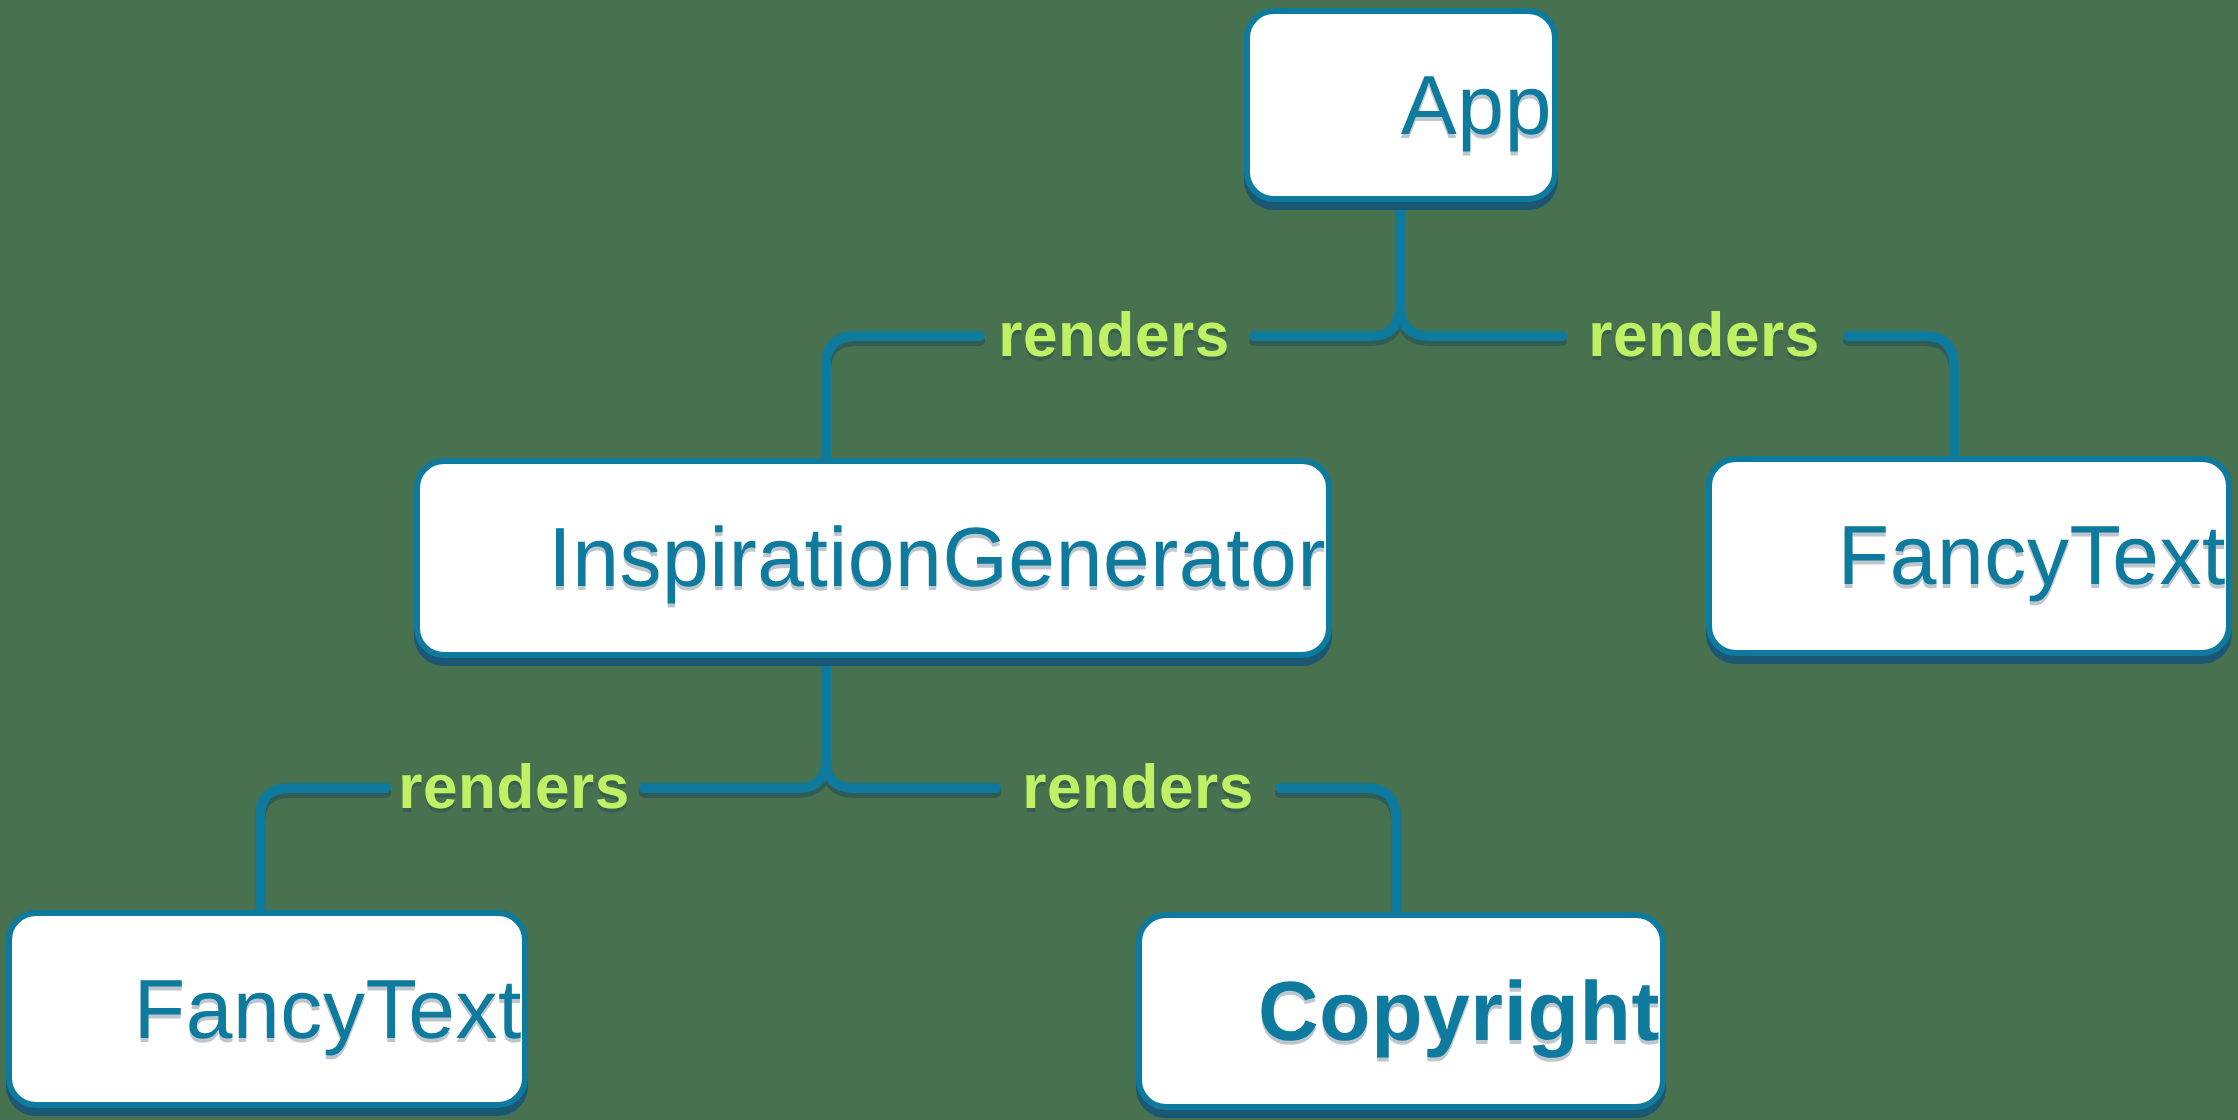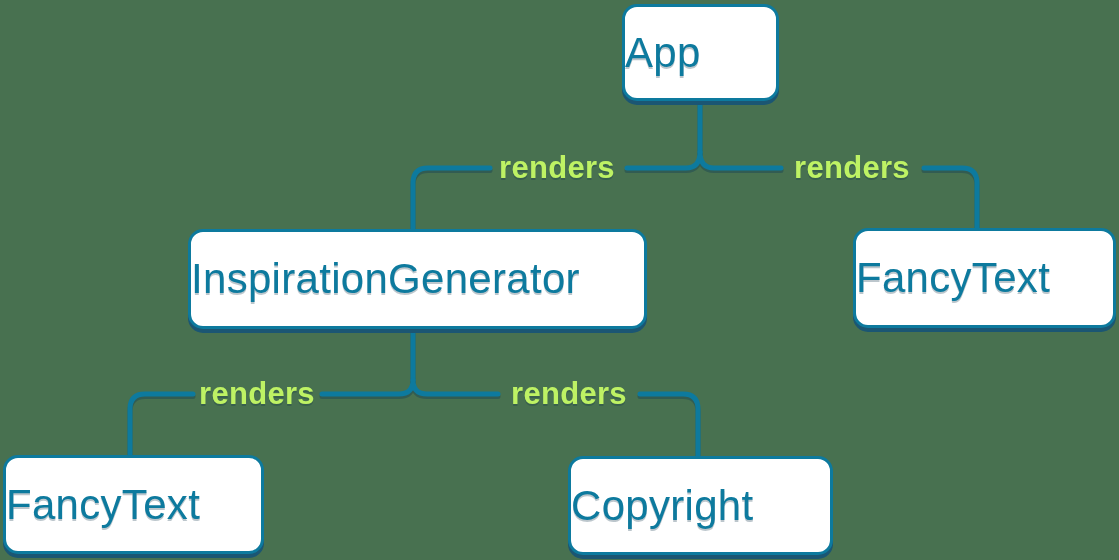--- a/index.html
+++ b/index.html
@@ -33,21 +33,21 @@
   }
   .node {
     position: absolute;
     box-sizing: border-box;
     background: #ffffff;
     border: 3px solid #0d7a9e;
     border-radius: 15px;
     box-shadow: 0 4px 0 #1b5673;
     display: flex;
     align-items: center;
-    justify-content: flex-start;
+    justify-content: flex-end;
     color: #0d7a9e;
     font-size: 42px;
     font-weight: 400;
     letter-spacing: 0.3px;
     text-shadow: 0 2px 0 rgba(13, 50, 73, 0.28);
     white-space: nowrap;
   }
   .edge-label {
     position: absolute;
     transform: translate(-50%, -50%);
@@ -86,33 +86,33 @@
       <path d="M 322 394 L 399 394 Q 413 394 413 380 Q 413 394 427 394 L 498 394"></path>
       <path d="M 193 394 L 145 394 Q 130 394 130 409 L 130 455"></path>
       <path d="M 640 394 L 683 394 Q 698 394 698 409 L 698 456"></path>
     </g>
   </svg>
 
   <div class="node" style="left:622px; top:4px; width:157px; height:97px;">
     <span>App</span>
   </div>
 
-  <div class="node" style="left:188px; top:229px; width:459px; height:100px;">
+  <div class="node" style="left:207px; top:229px; width:459px; height:100px;">
     <span>InspirationGenerator</span>
   </div>
 
   <div class="node" style="left:853px; top:228px; width:263px; height:100px;">
     <span>FancyText</span>
   </div>
 
   <div class="node" style="left:3px; top:455px; width:261px; height:99px;">
     <span>FancyText</span>
   </div>
 
-  <div class="node" style="left:568px; top:456px; width:265px; height:99px;">
+  <div class="node" style="left:568px; top:456px; width:265px; height:99px;font-weight:bold;">
     <span>Copyright</span>
   </div>
 
   <span class="edge-label" style="left:557px; top:168px;">renders</span>
   <span class="edge-label" style="left:852px; top:168px;">renders</span>
   <span class="edge-label" style="left:257px; top:394px;">renders</span>
   <span class="edge-label" style="left:569px; top:394px;">renders</span>
 
 </div>
 

